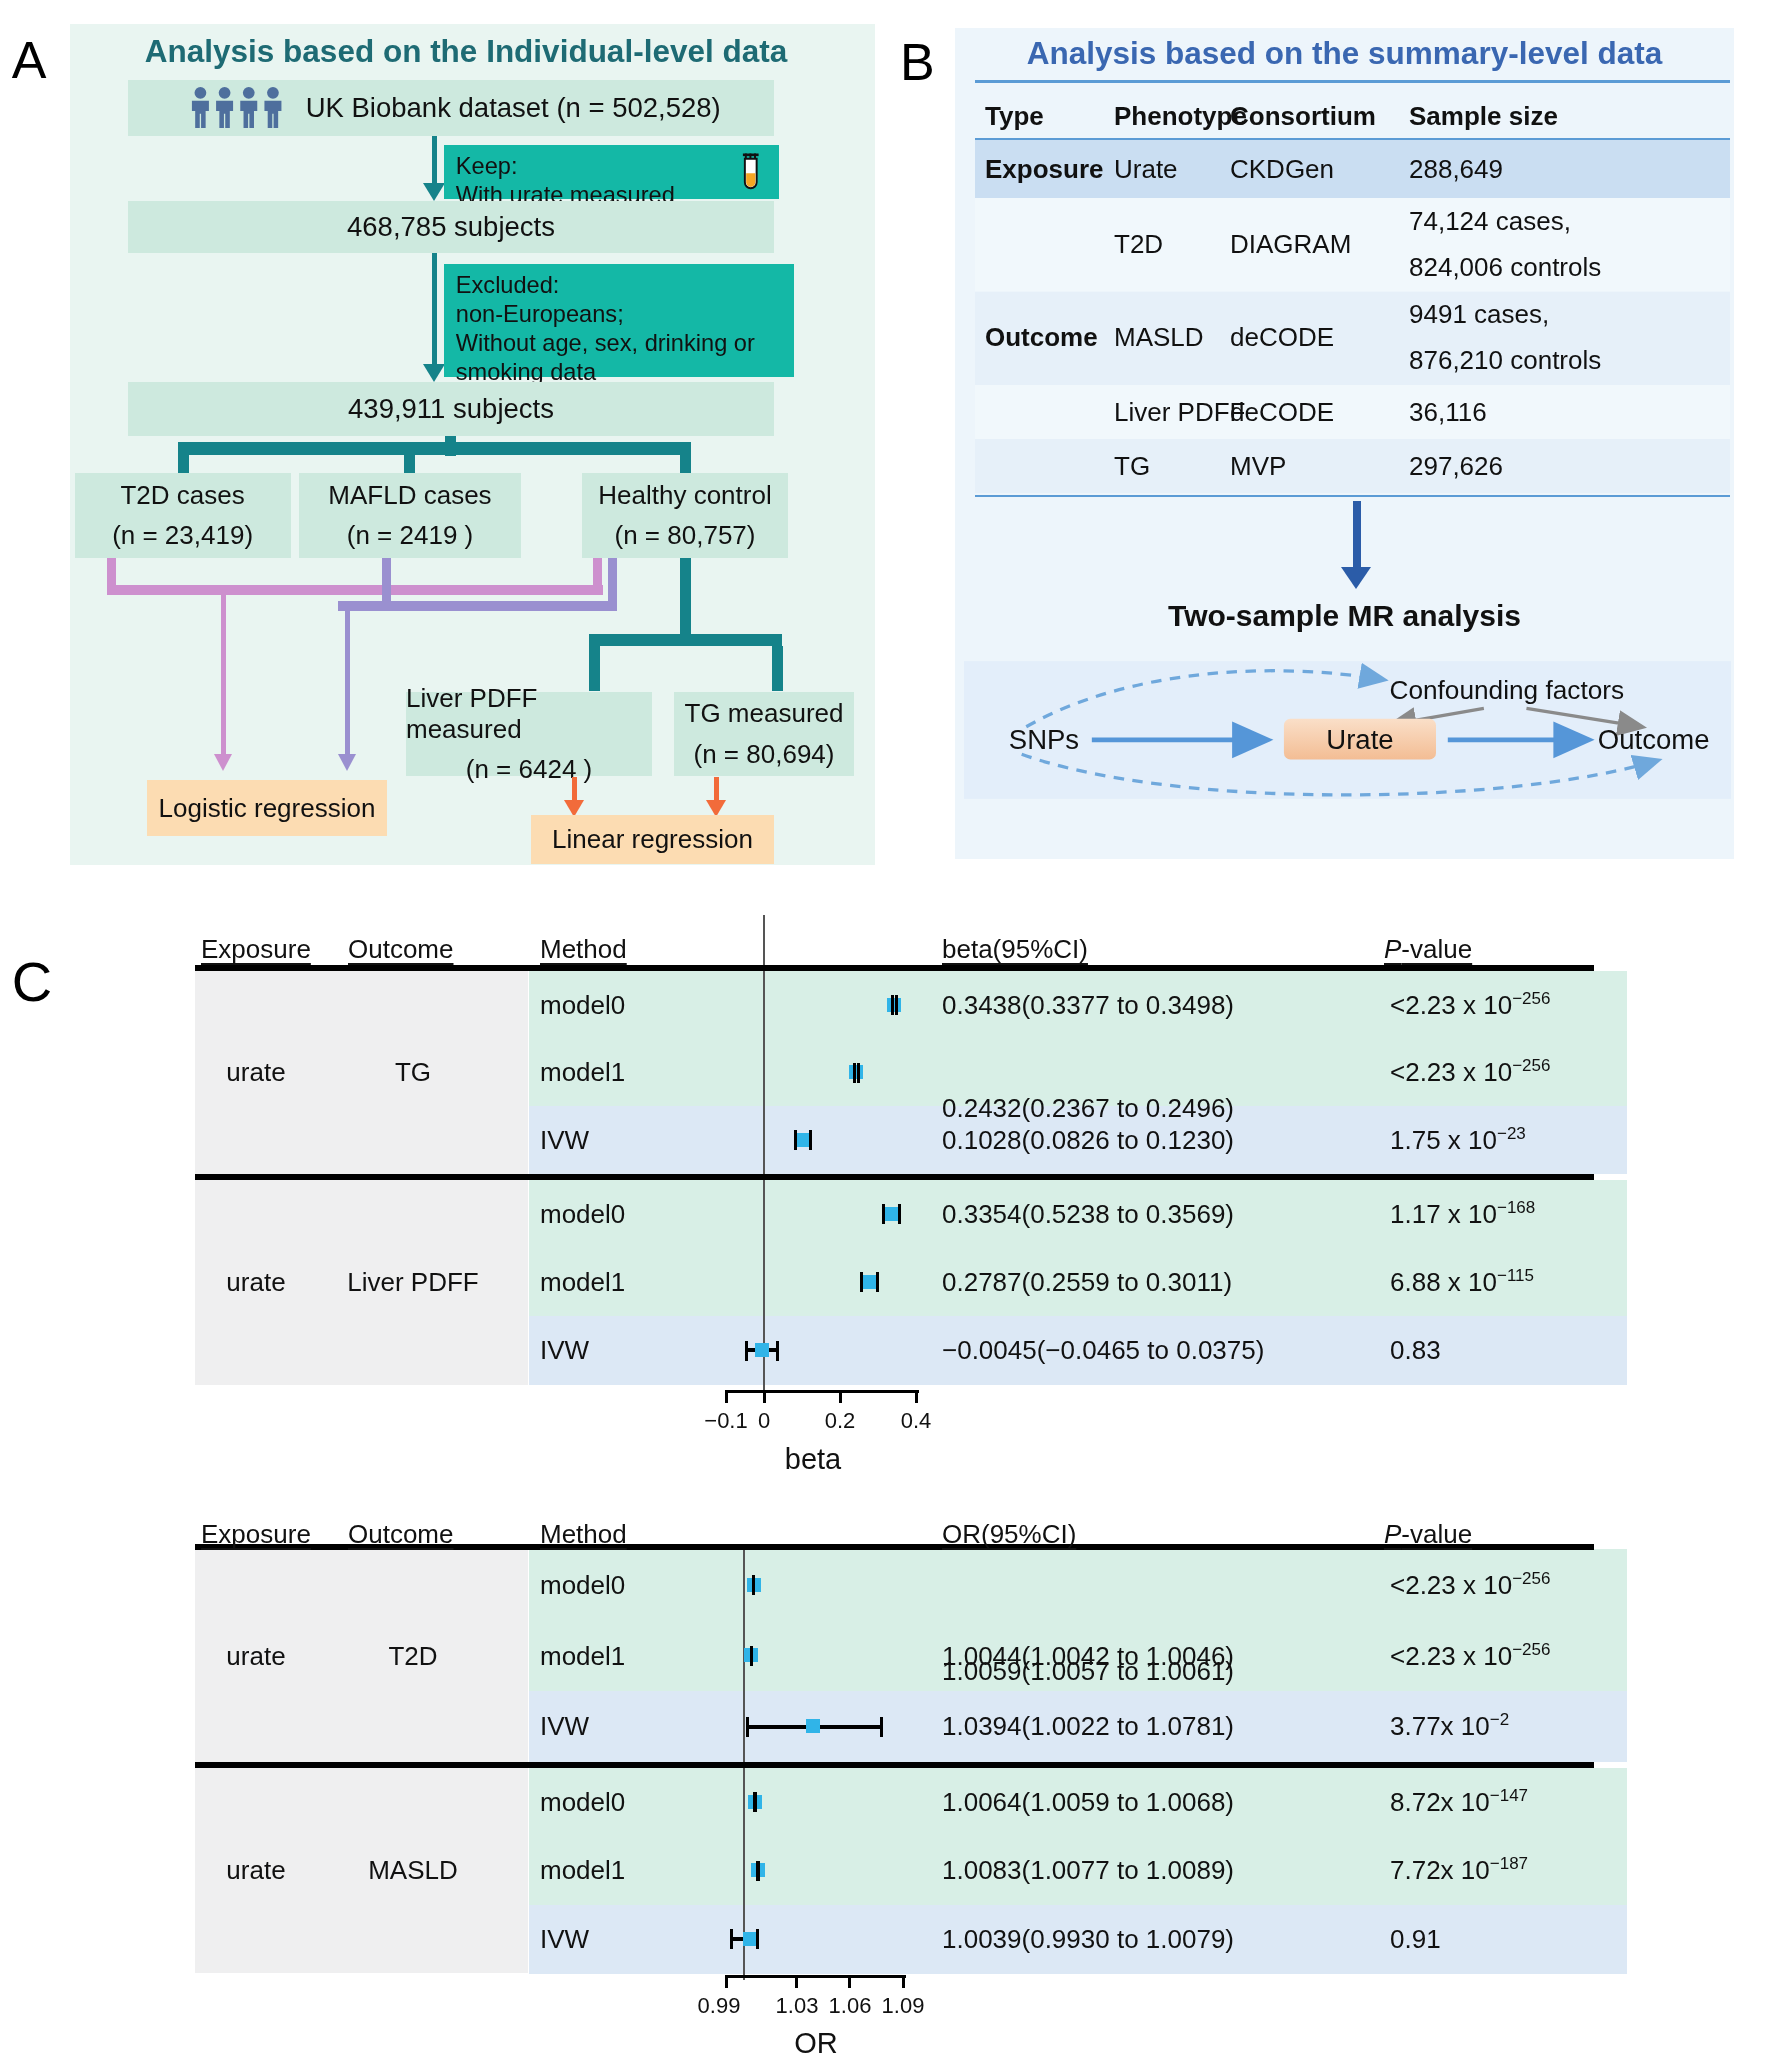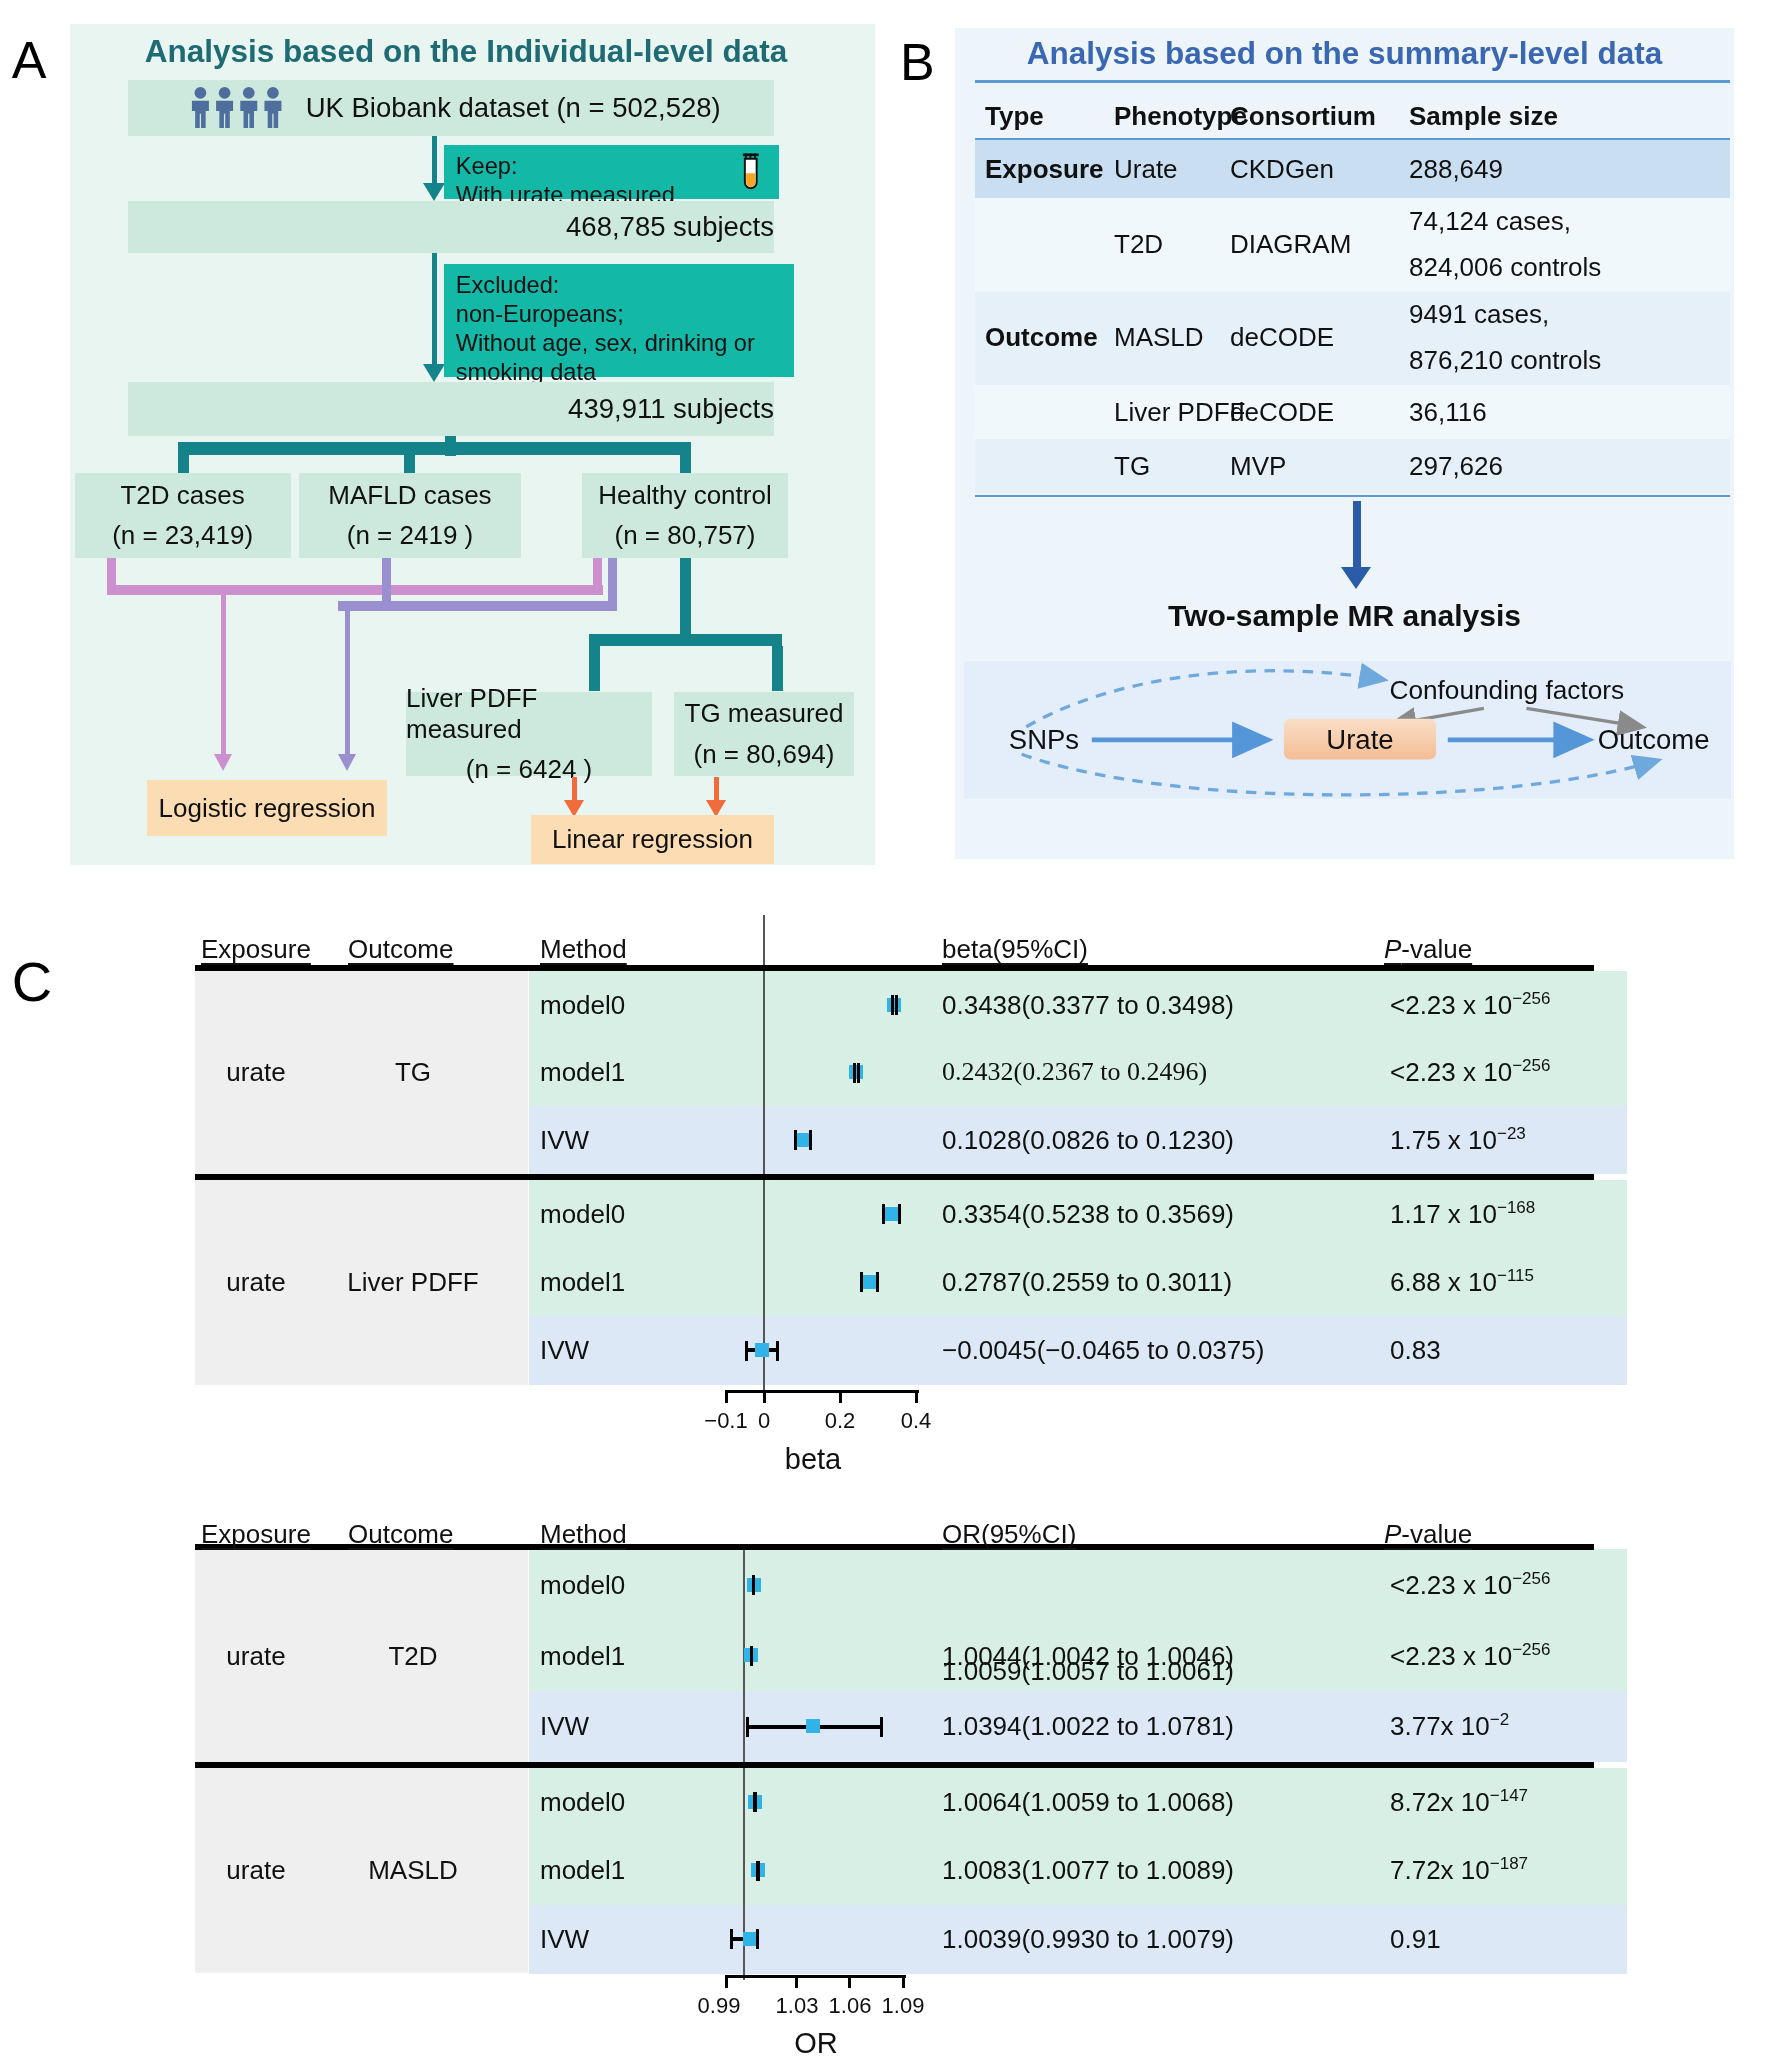--- a/index.html
+++ b/index.html
@@ -4,21 +4,21 @@
 <style>
   html,body{margin:0;padding:0;background:#fff;}
   #canvas{position:relative;width:1776px;height:2066px;background:#ffffff;
           font-family:"Liberation Sans",sans-serif;color:#111;overflow:hidden;}
   .abs{position:absolute;}
   .panel-label{position:absolute;font-size:52px;color:#000;}
   
   #panelA{position:absolute;left:70px;top:24px;width:805px;height:841px;background:#e9f5f1;}
   #panelA .title{position:absolute;left:0;right:13px;top:9.2px;text-align:center;
                  font-size:31.5px;font-weight:bold;color:#1e6b74;}
-  .mintbox{position:absolute;background:#cde9de;display:flex;align-items:center;justify-content:flex-end;
+  .mintbox{position:absolute;background:#cde9de;display:flex;align-items:center;justify-content:center;
            font-size:27.5px;color:#111;}
   .mintbox.two{flex-direction:column;justify-content:center;gap:9.2px;font-size:26px;}
   .creambox{position:absolute;background:#14b8a6;font-size:23.6px;line-height:29px;color:#111;padding:6.6px 0 0 11.8px;}
   .orangebox{position:absolute;background:#fcdcb2;display:flex;align-items:center;justify-content:center;font-size:26px;}
   .teal{background:#15838a;}
   .vshaft{position:absolute;}
   .head-down{position:absolute;width:0;height:0;border-left:11.8px solid transparent;border-right:11.8px solid transparent;}
   .pink{background:#cd90ce;} .purple{background:#9a90d0;}
   .head-pink{border-left:9.8px solid transparent;border-right:9.8px solid transparent;border-top:17px solid #cd90ce;}
   .head-purple{border-left:9.8px solid transparent;border-right:9.8px solid transparent;border-top:17px solid #9a90d0;}
@@ -299,21 +299,21 @@
 <div class="abs stripe-mint" style="left: 529px; top: 971px; width: 1098px; height: 68px; z-index: 0;"></div>
     <div class="ftxt fleft" style="left: 540px; top: 1005px;">model0</div>
     <div class="ftxt fleft" style="left: 942px; top: 1005px;">0.3438(0.3377 to 0.3498)</div>
     <div class="ftxt fleft" style="left: 1390px; top: 1005px;">&lt;2.23 x 10<sup>−256</sup></div>
     <div class="marker-line" style="left: 892px; top: 1003px; width: 4.6px;"></div>
     <div class="marker-sq" style="left: 887px; top: 998px;"></div>
     <div class="marker-cap" style="left: 891px; top: 995px;"></div>
     <div class="marker-cap" style="left: 895px; top: 995px;"></div>
     <div class="abs stripe-mint" style="left: 529px; top: 1039px; width: 1098px; height: 68px; z-index: 0;"></div>
     <div class="ftxt fleft" style="left: 540px; top: 1072px;">model1</div>
-    <div class="ftxt fleft" style="left: 942px; top: 1072px; font-family: Liberation Serif, serif;">0.2432(0.2367 to 0.2496)</div>
+    <div class="ftxt fleft" style="left: 942px; top: 1108px;">0.2432(0.2367 to 0.2496)</div>
     <div class="ftxt fleft" style="left: 1390px; top: 1072px;">&lt;2.23 x 10<sup>−256</sup></div>
     <div class="marker-line" style="left: 854px; top: 1070px; width: 4.9px;"></div>
     <div class="marker-sq" style="left: 849px; top: 1065px;"></div>
     <div class="marker-cap" style="left: 853px; top: 1063px;"></div>
     <div class="marker-cap" style="left: 857px; top: 1063px;"></div>
     <div class="abs stripe-blue" style="left: 529px; top: 1106px; width: 1098px; height: 68px; z-index: 0;"></div>
     <div class="ftxt fleft" style="left: 540px; top: 1140px;">IVW</div>
     <div class="ftxt fleft" style="left: 942px; top: 1140px;">0.1028(0.0826 to 0.1230)</div>
     <div class="ftxt fleft" style="left: 1390px; top: 1140px;">1.75 x 10<sup>−23</sup></div>
     <div class="marker-line" style="left: 795px; top: 1138px; width: 15.4px;"></div>

